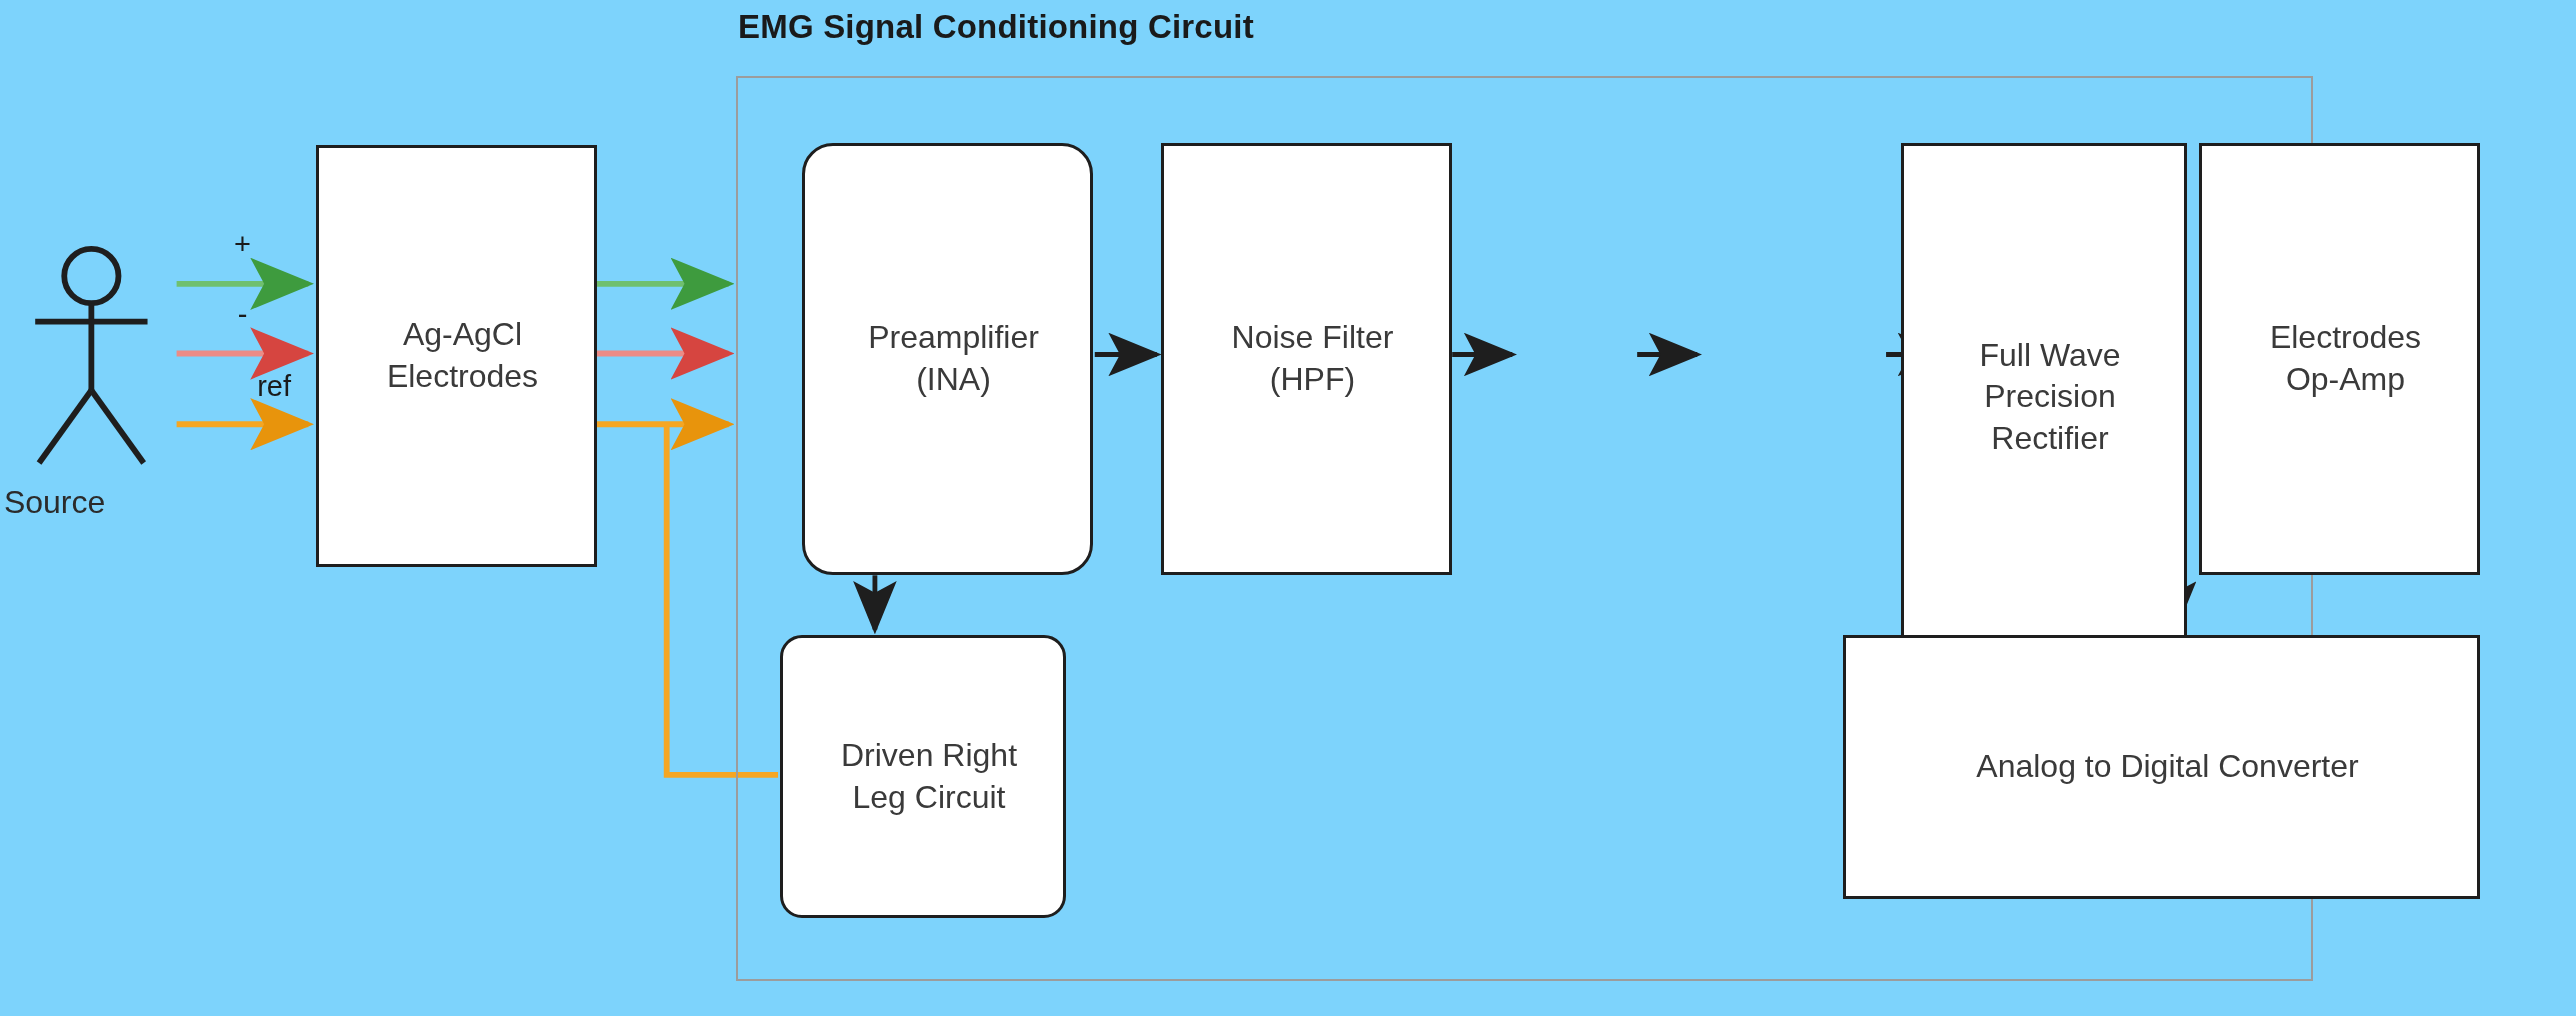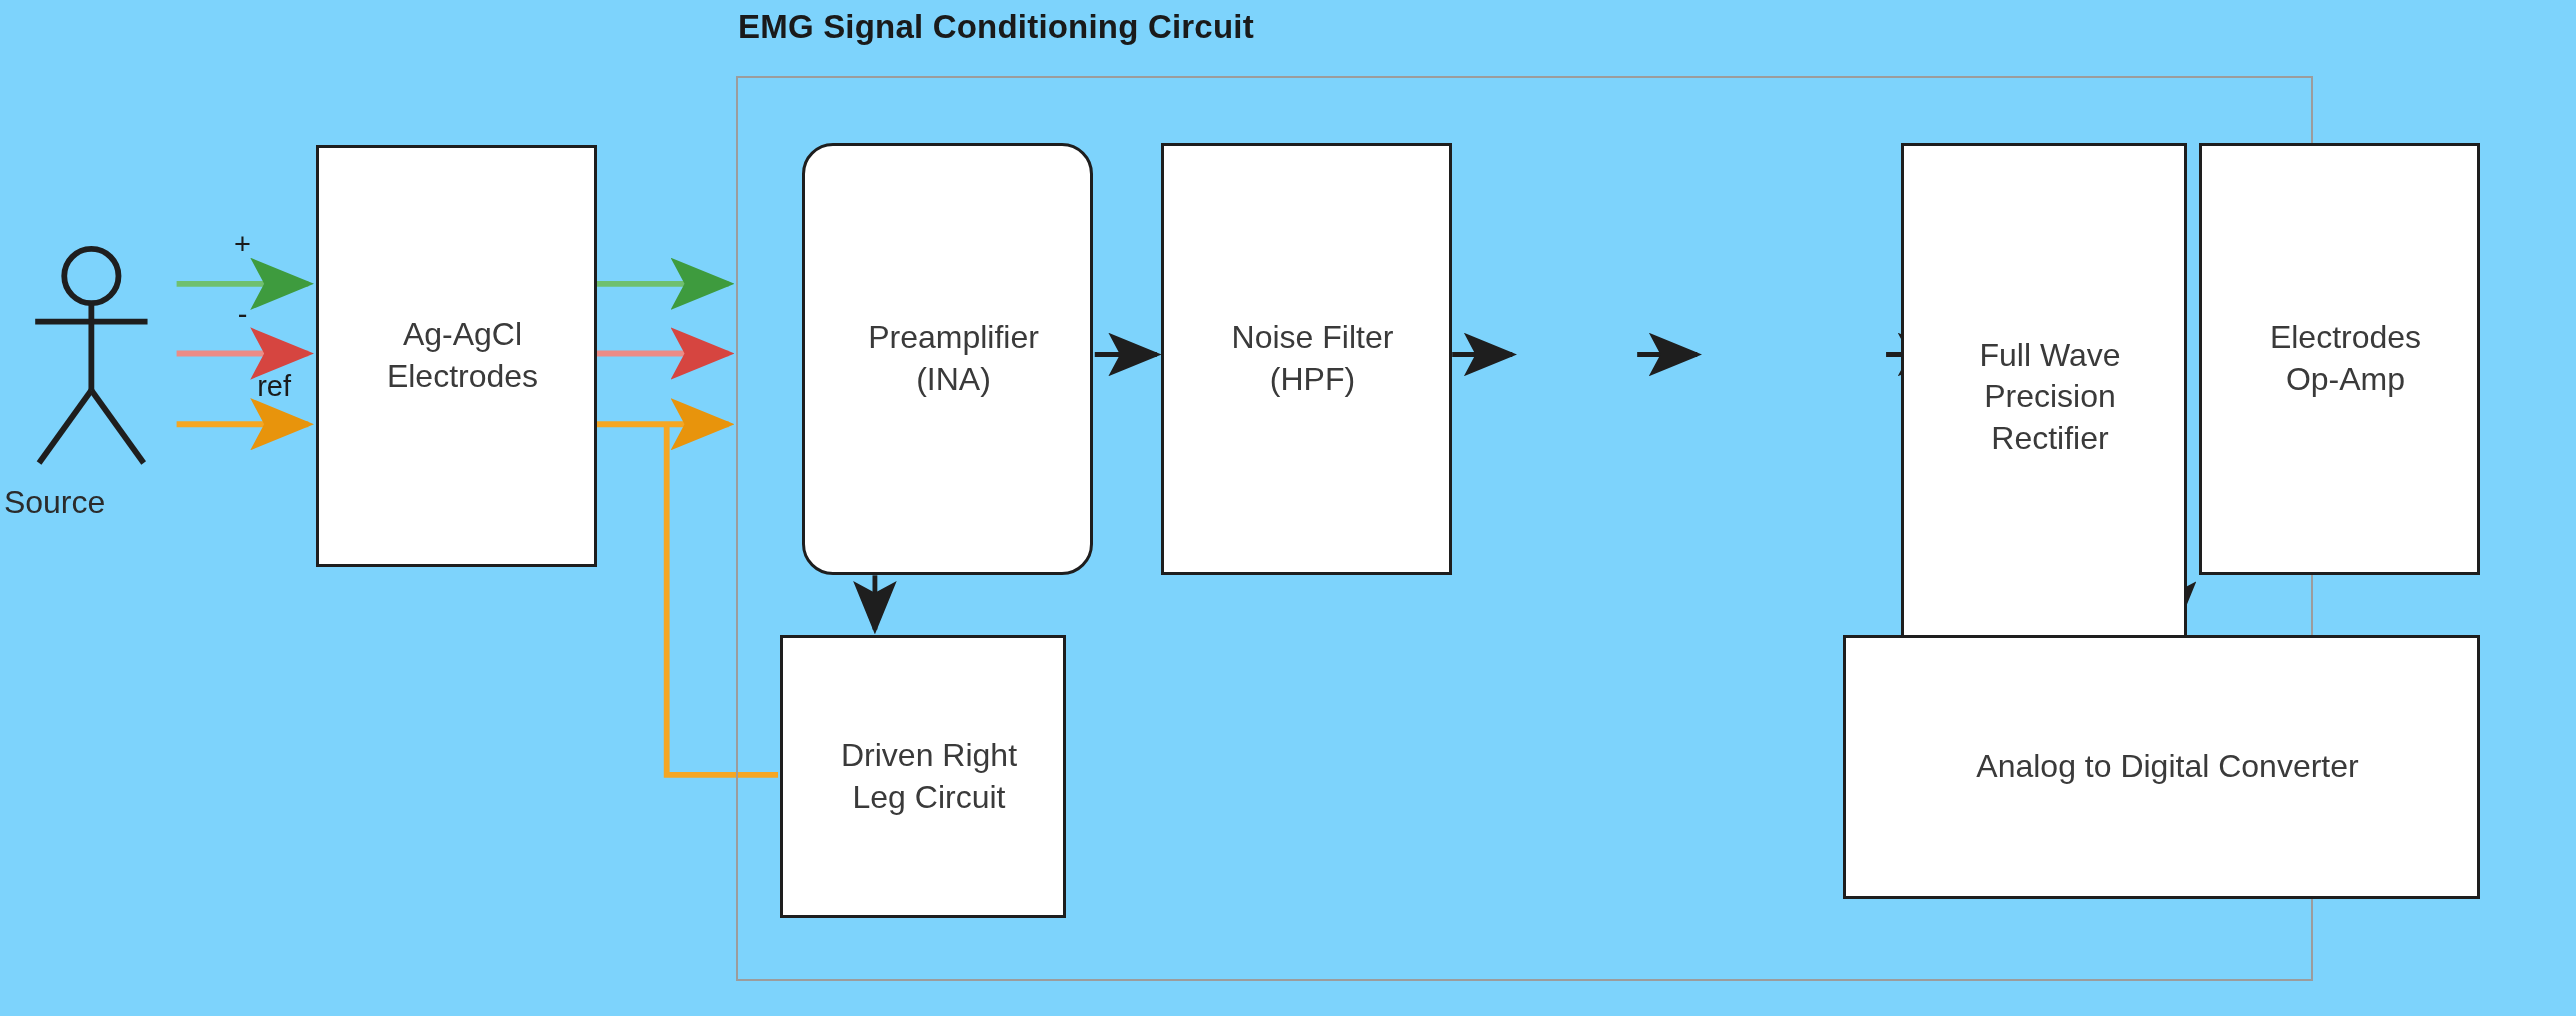--- a/index.html
+++ b/index.html
@@ -151,21 +151,21 @@
     <span class="node-label">Full Wave
 Precision
 Rectifier</span>
   </div>
 
   <div class="node" style="left:2199px; top:143px; width:281px; height:432px;">
     <span class="node-label">Electrodes
 Op-Amp</span>
   </div>
 
-  <div class="node" style="left:780px; top:635px; width:286px; height:283px;">
+  <div class="node" style="left:780px; top:635px; width:286px; height:283px;border-radius:22px;">
     <span class="node-label">Driven Right
 Leg Circuit</span>
   </div>
 
   <div class="node" style="left:1843px; top:635px; width:637px; height:264px;">
     <span class="node-label">Analog to Digital Converter</span>
   </div>
 
 </div>
 

